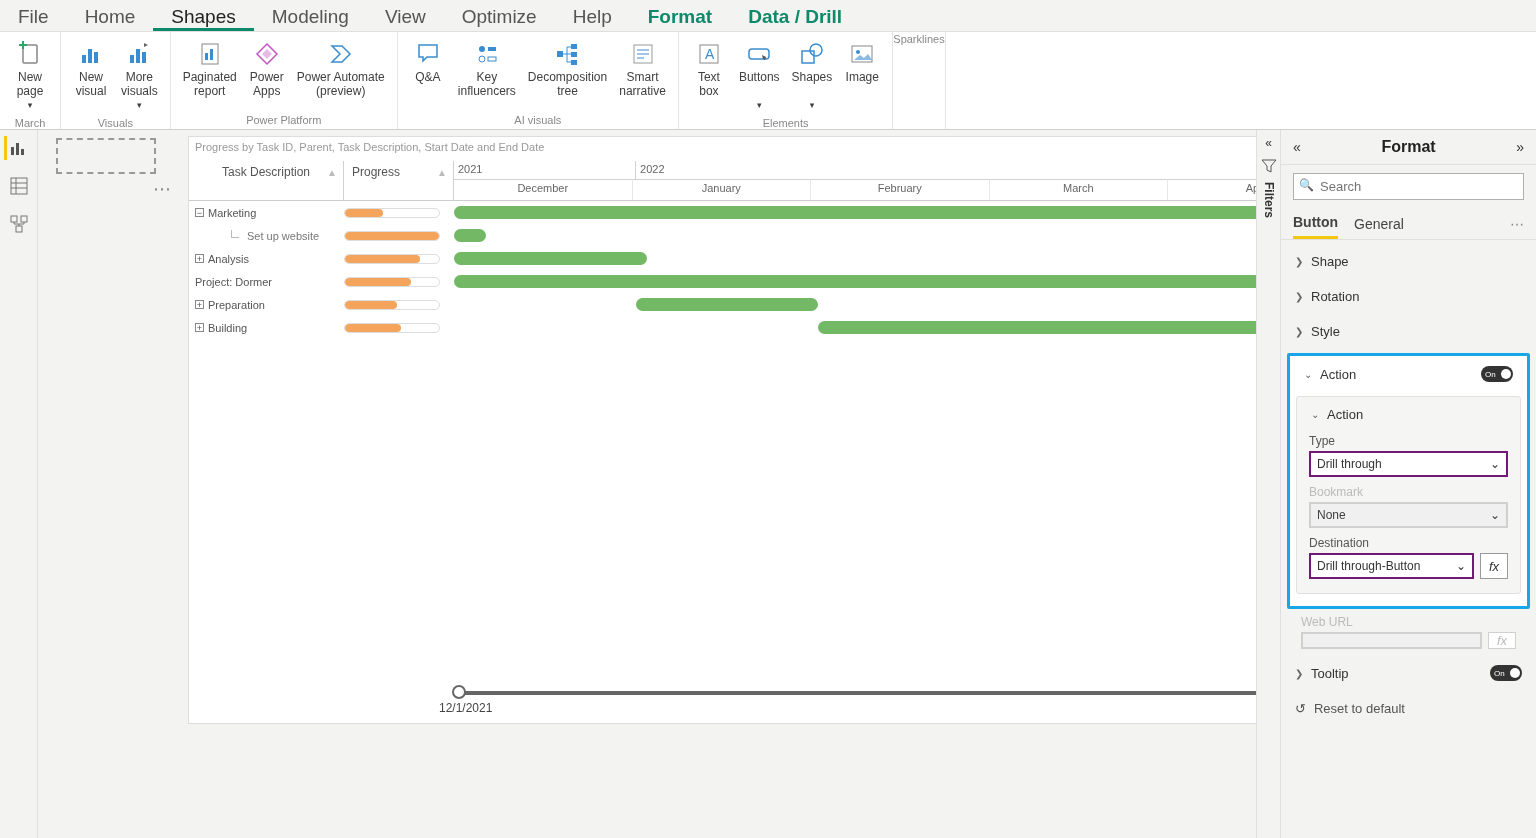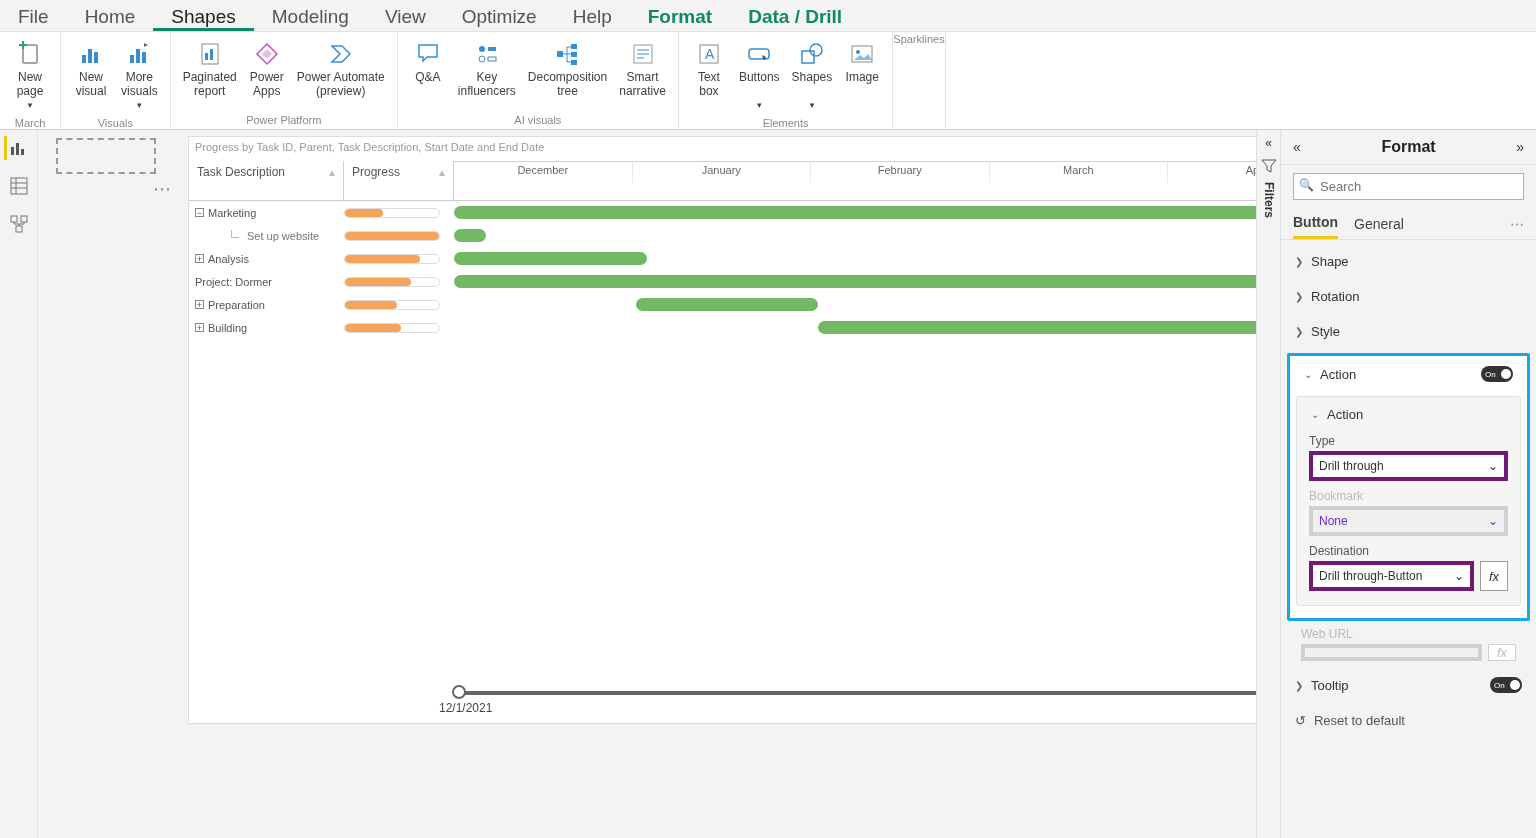--- a/index.html
+++ b/index.html
@@ -31,21 +31,21 @@
 .canvas-more { position:absolute; left:115px; top:48px; font-size:18px; color:#888; cursor:pointer; }
 
 
 .visual { position:absolute; left:150px; top:6px; right:10px; height:588px; background:#fff; border:1px solid #ddd; }
 .visual-title { font-size:11px; color:#999; padding:4px 6px; }
 .visual-badge { position:absolute; right:4px; top:4px; width:24px; height:24px; background:#0e8a6a; border-radius:3px; display:flex; align-items:center; justify-content:center; }
 
 .gantt { position:absolute; left:0; right:0; top:24px; bottom:50px; }
 .gantt-head { display:flex; height:40px; border-bottom:1px solid #ccc; }
 .gantt-head-col { border-right:1px solid #d0d0d0; font-size:12px; color:#555; display:flex; align-items:flex-start; padding:4px 8px; position:relative; }
-.gantt-head-col.task { width:155px; }
+.gantt-head-col.task { width:155px;justify-content:center; }
 .gantt-head-col.prog { width:110px; }
 .gantt-head-col .sort { position:absolute; right:6px; top:6px; color:#bbb; font-size:10px; }
 .timeline-head { flex:1; display:flex; flex-direction:column; }
 .timeline-years { display:flex; height:18px; font-size:11px; color:#666; }
 .timeline-years div { border-right:1px solid #d0d0d0; padding:2px 4px; }
 .timeline-months { display:flex; height:22px; }
 .timeline-months div { flex:1; border-right:1px solid #e8e8e8; border-top:1px solid #d0d0d0; text-align:center; font-size:11px; color:#666; padding-top:2px; }
 
 .gantt-rows { }
 .gantt-row { display:flex; height:23px; align-items:center; }
@@ -87,22 +87,22 @@
 .fsection .toggle { margin-left:auto; }
 
 .highlight-box { margin:4px 6px; border:3px solid #18a7e6; border-radius:2px; background:#fff; padding-bottom:8px; }
 .highlight-box .fsection { background:#fff; }
 .inner-action { background:#f5f5f3; border:1px solid #e0e0e0; border-radius:3px; margin:4px 6px; padding:0 0 8px 0; }
 .inner-action .fsection { background:transparent; }
 .field { padding:2px 12px 6px 12px; }
 .field-label { font-size:12px; color:#555; margin-bottom:3px; }
 .field-label.disabled { color:#bbb; }
 .drop-row { display:flex; gap:6px; }
-.dropdown { flex:1; border:4px solid #701a75; background:#fff; padding:4px 6px; font-size:12px; display:flex; align-items:center; justify-content:space-between; cursor:pointer; }
-.dropdown.disabled { background:#f0f0f0; border-color:#d0d0d0; color:#6d28d9; cursor:default; }
+.dropdown { flex:1; border:2px solid #701a75; background:#fff; padding:4px 6px; font-size:12px; display:flex; align-items:center; justify-content:space-between; cursor:pointer; }
+.dropdown.disabled { background:#f0f0f0; border-color:#d0d0d0; color:#404040; cursor:default; }
 .fx-btn { width:28px; border:1px solid #9a9a9a; background:#fff; display:flex; align-items:center; justify-content:center; font-style:italic; font-size:13px; cursor:pointer; }
 .fx-btn.disabled { border-color:#d0d0d0; color:#bbb; cursor:default; }
 
 .reset-row { padding:10px 14px; display:flex; align-items:center; gap:8px; font-size:13px; color:#555; cursor:pointer; }
 
 .toggle-pill { width:32px; height:16px; background:#333; border-radius:9px; position:relative; display:flex; align-items:center; }
 .toggle-pill .knob { width:10px; height:10px; background:#fff; border-radius:50%; position:absolute; right:2px; }
 .toggle-pill .txt { position:absolute; left:4px; font-size:8px; color:#fff; }
 
 svg { display:block; }
@@ -356,20 +356,24 @@
         <div class="gantt-head">
           <div class="gantt-head-col task">
             <span>Task Description</span>
               <span class="sort">▲</span>
           </div>
           <div class="gantt-head-col prog">
             <span>Progress</span>
               <span class="sort">▲</span>
           </div>
           <div class="timeline-head">
+            <div class="timeline-years">
+              <div style="width:17%">2021</div>
+              <div style="width:83%">2022</div>
+            </div>
             <div class="timeline-months">
               <div>December</div>
               <div>January</div>
               <div>February</div>
               <div>March</div>
               <div>April</div>
               <div>May</div>
             </div>
           </div>
         </div>

